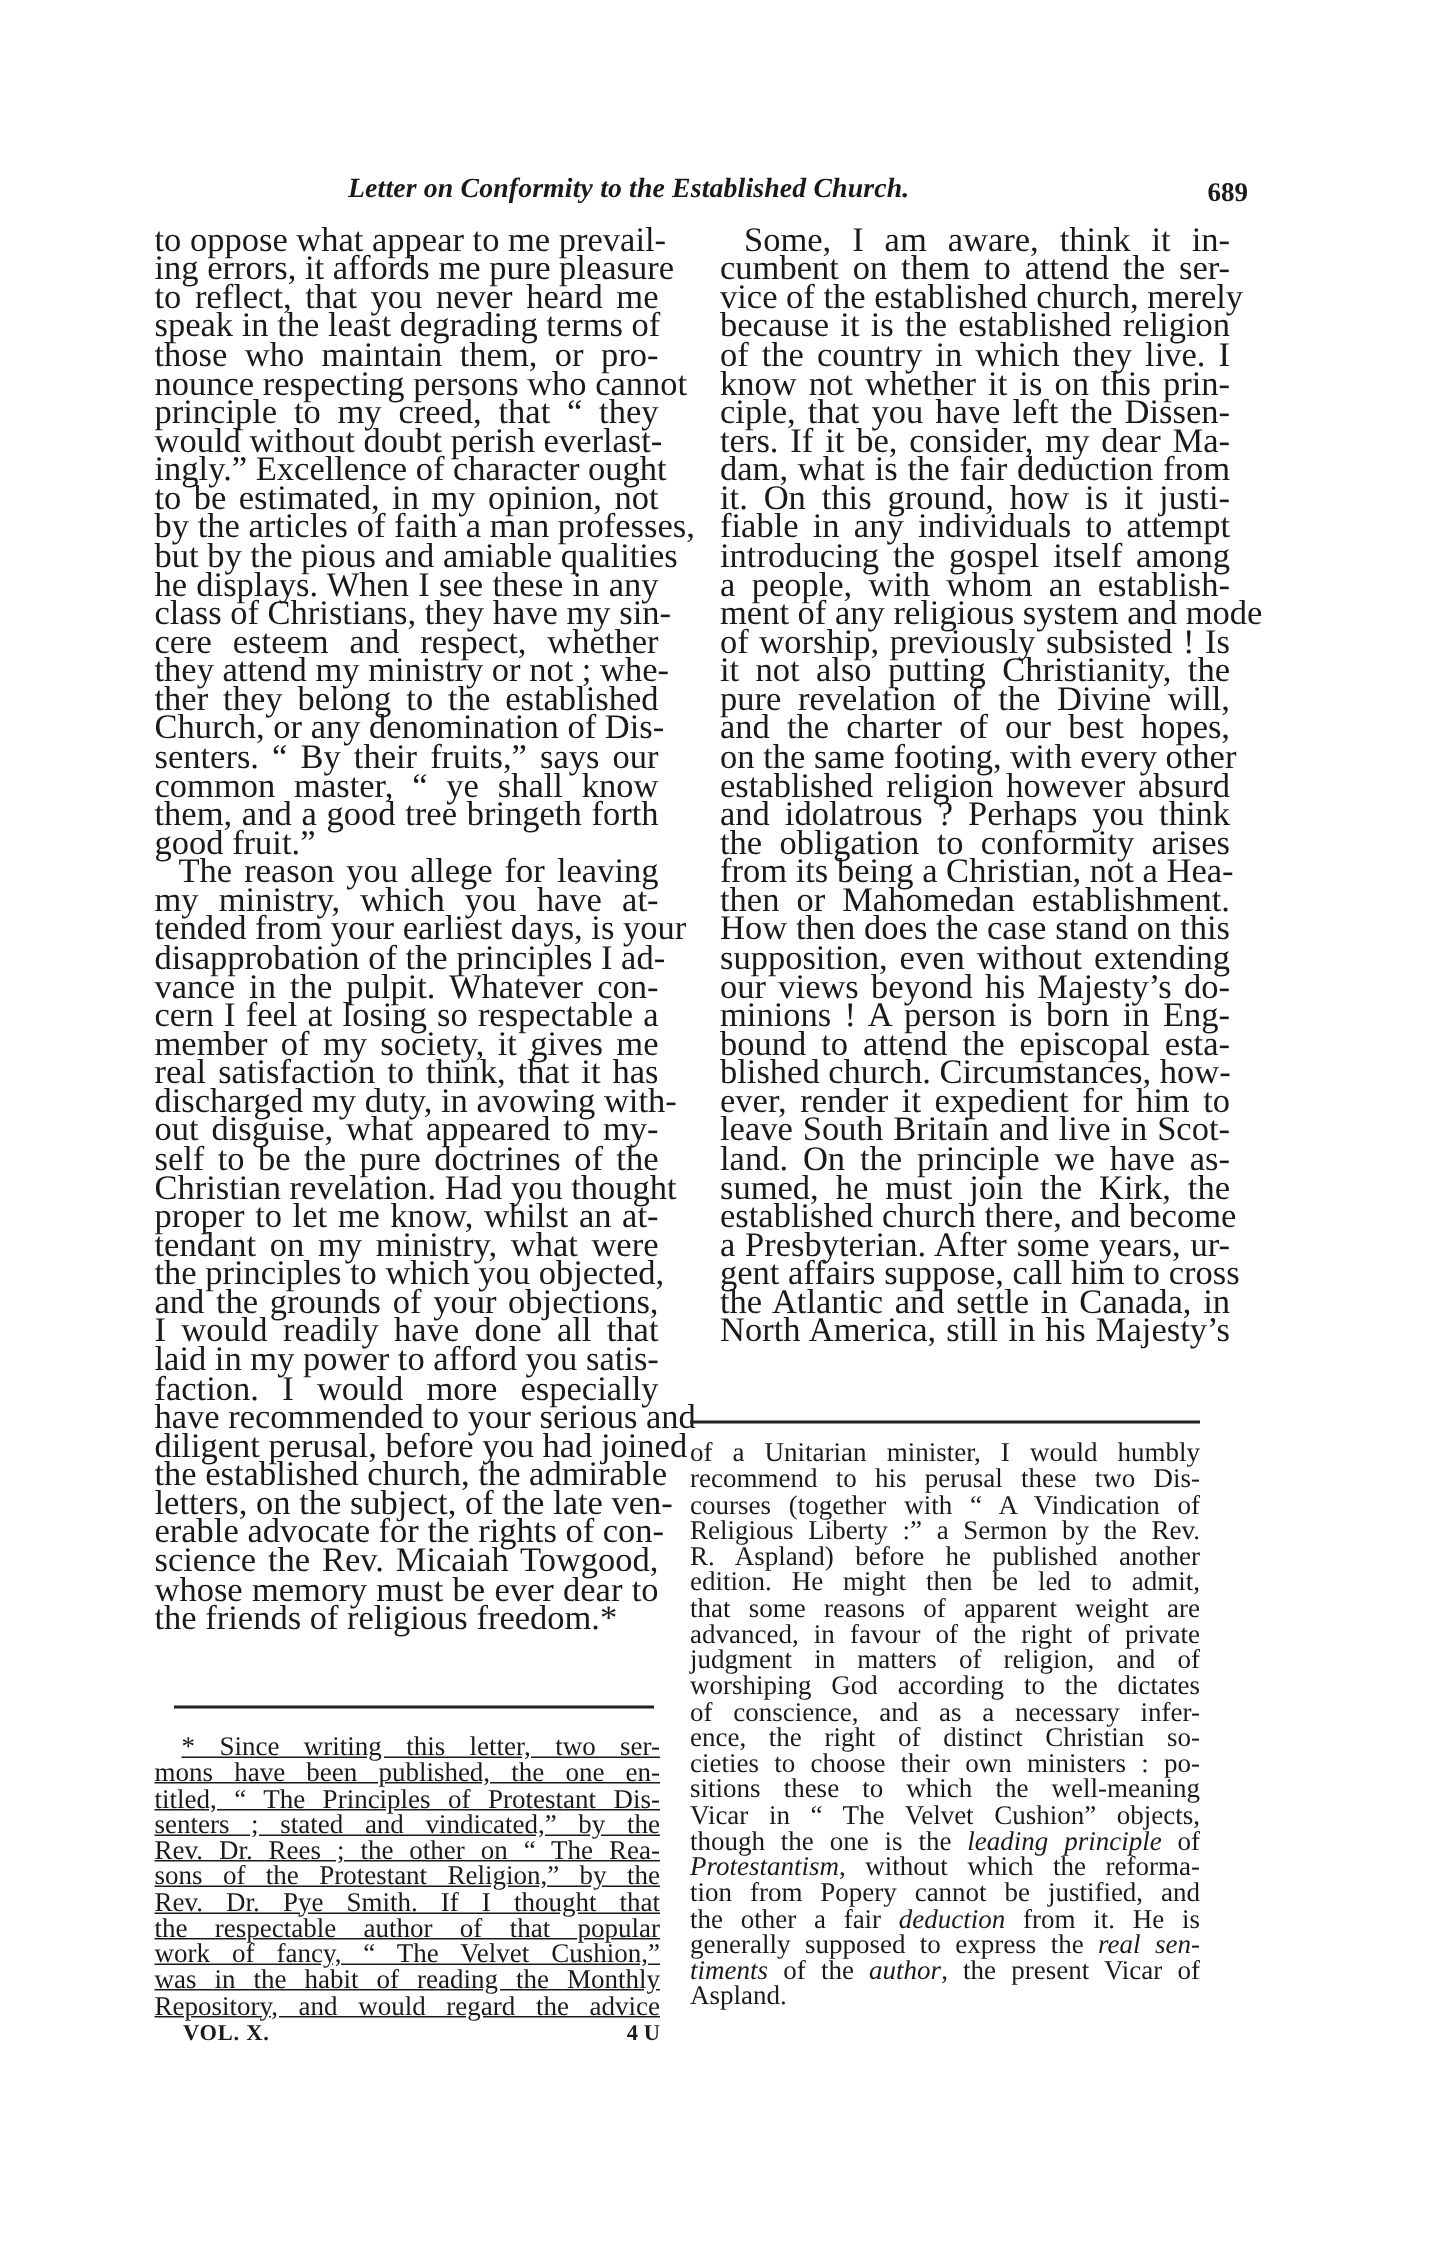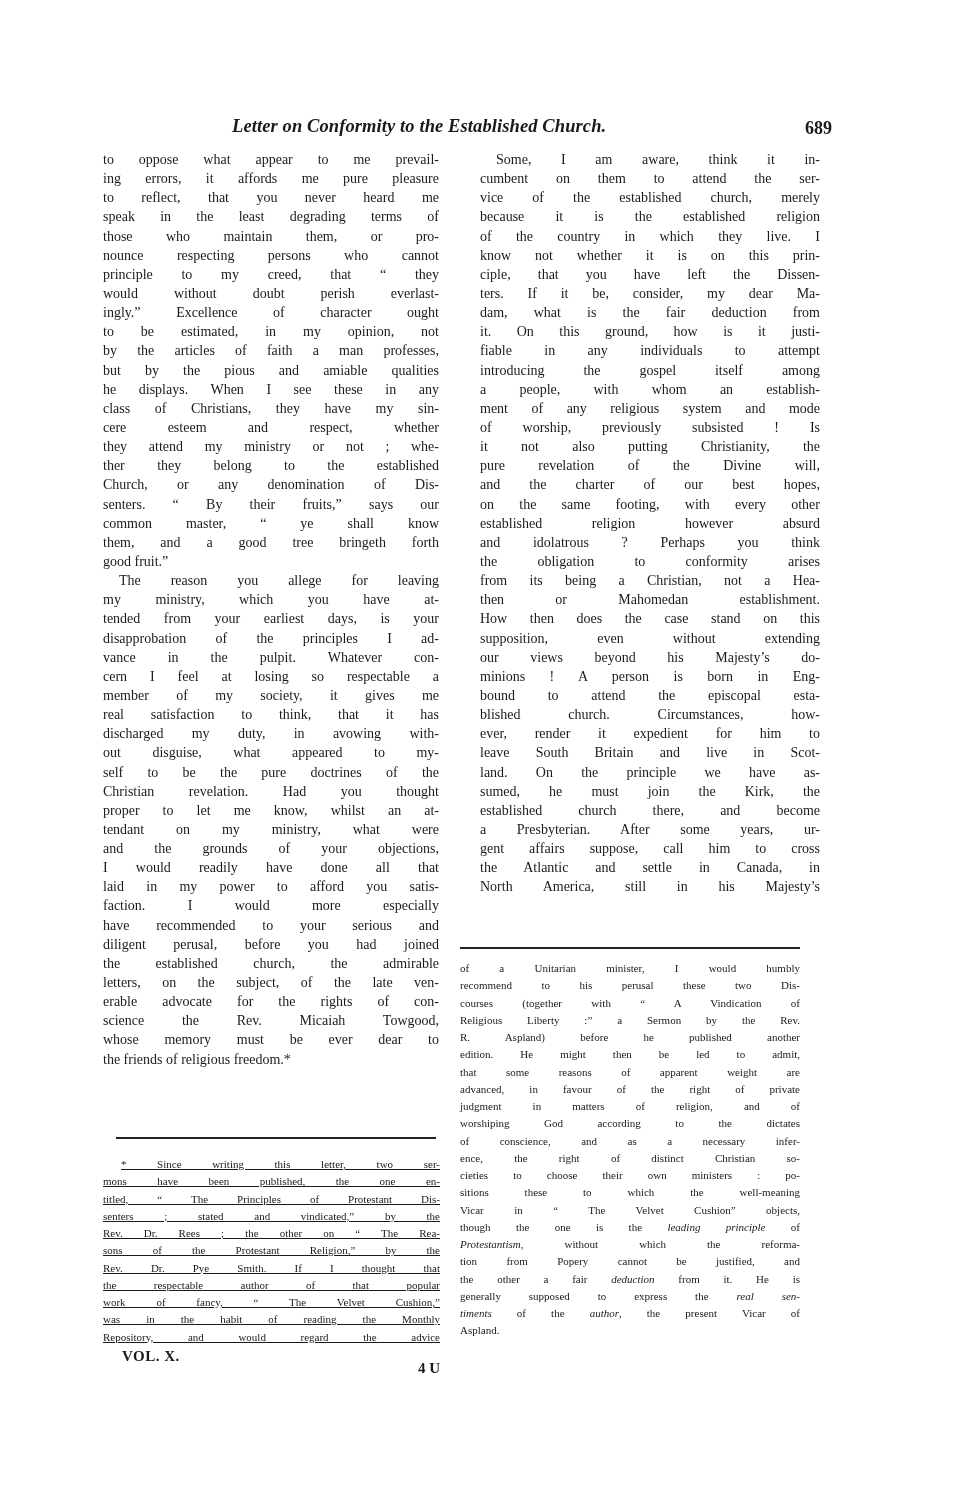--- a/index.html
+++ b/index.html
@@ -1,37 +1,37 @@
 <!DOCTYPE html>
 <html><head>
 <meta charset="utf-8">
 <style>
   html, body { margin: 0; padding: 0; background: #ffffff; }
   body { width: 961px; height: 1499px; position: relative; overflow: hidden; color: #1a1a1a; font-family: "Liberation Serif", "DejaVu Serif", serif; }
   .header { position: absolute; top: 116px; left: 232px; width: 600px; height: 30px; }
   .running-title { position: absolute; left: 0; top: 0; font-style: italic; font-weight: bold; font-size: 18.5px; letter-spacing: 0.1px; }
   .page-number { position: absolute; right: 0; top: 2px; font-weight: bold; font-size: 18px; }
-  .col { position: absolute; font-size: 14px; line-height: 19.15px; }
+  .col { position: absolute; font-size: 23px; line-height: 19.15px; }
   .col .line { display: block; white-space: nowrap; text-align: justify; text-align-last: justify; height: 19.15px; }
   .col .line.last { text-align-last: left; }
   .col .line.indent { padding-left: 16px; }
   #col-left { left: 103px; top: 150px; width: 336px; }
   #col-right { left: 480px; top: 150px; width: 340px; }
   .rule { position: absolute; height: 0; border-top: 2px solid #222; }
   #rule-left { left: 116px; top: 1137px; width: 320px; }
   #rule-right { left: 460px; top: 947px; width: 340px; }
-  .fn { position: absolute; font-size: 11px; line-height: 17.25px; }
+  .fn { position: absolute; font-size: 18px; line-height: 17.25px; }
   .fn .line { display: block; white-space: nowrap; text-align: justify; text-align-last: justify; height: 17.25px; }
   .fn .line.last { text-align-last: left; }
   .fn .line.indent { padding-left: 18px; }
   #fn-left { left: 103px; top: 1156px; width: 337px; text-decoration: underline; }
   #fn-right { left: 460px; top: 960px; width: 340px; }
   .signature { position: absolute; top: 1348px; left: 122px; width: 318px; font-size: 15px; font-weight: bold; }
   .sig-vol { position: absolute; left: 0; top: 0; letter-spacing: 0.5px; }
-  .sig-mark { position: absolute; right: 0; top: 12px; text-align: center; }
+  .sig-mark { position: absolute; right: 0; top: 0; text-align: center; }
   i { font-style: italic; }
 </style>
 </head>
 <body>
 
 <div class="header">
   <span class="running-title">Letter on Conformity to the Established Church.</span>
   <span class="page-number">689</span>
 </div>
 
@@ -65,20 +65,21 @@
   <span class="line">vance in the pulpit. Whatever con-</span>
   <span class="line">cern I feel at losing so respectable a</span>
   <span class="line">member of my society, it gives me</span>
   <span class="line">real satisfaction to think, that it has</span>
   <span class="line">discharged my duty, in avowing with-</span>
   <span class="line">out disguise, what appeared to my-</span>
   <span class="line">self to be the pure doctrines of the</span>
   <span class="line">Christian revelation. Had you thought</span>
   <span class="line">proper to let me know, whilst an at-</span>
   <span class="line">tendant on my ministry, what were</span>
+  <span class="line">the principles to which you objected,</span>
   <span class="line">and the grounds of your objections,</span>
   <span class="line">I would readily have done all that</span>
   <span class="line">laid in my power to afford you satis-</span>
   <span class="line">faction. I would more especially</span>
   <span class="line">have recommended to your serious and</span>
   <span class="line">diligent perusal, before you had joined</span>
   <span class="line">the established church, the admirable</span>
   <span class="line">letters, on the subject, of the late ven-</span>
   <span class="line">erable advocate for the rights of con-</span>
   <span class="line">science the Rev. Micaiah Towgood,</span>

